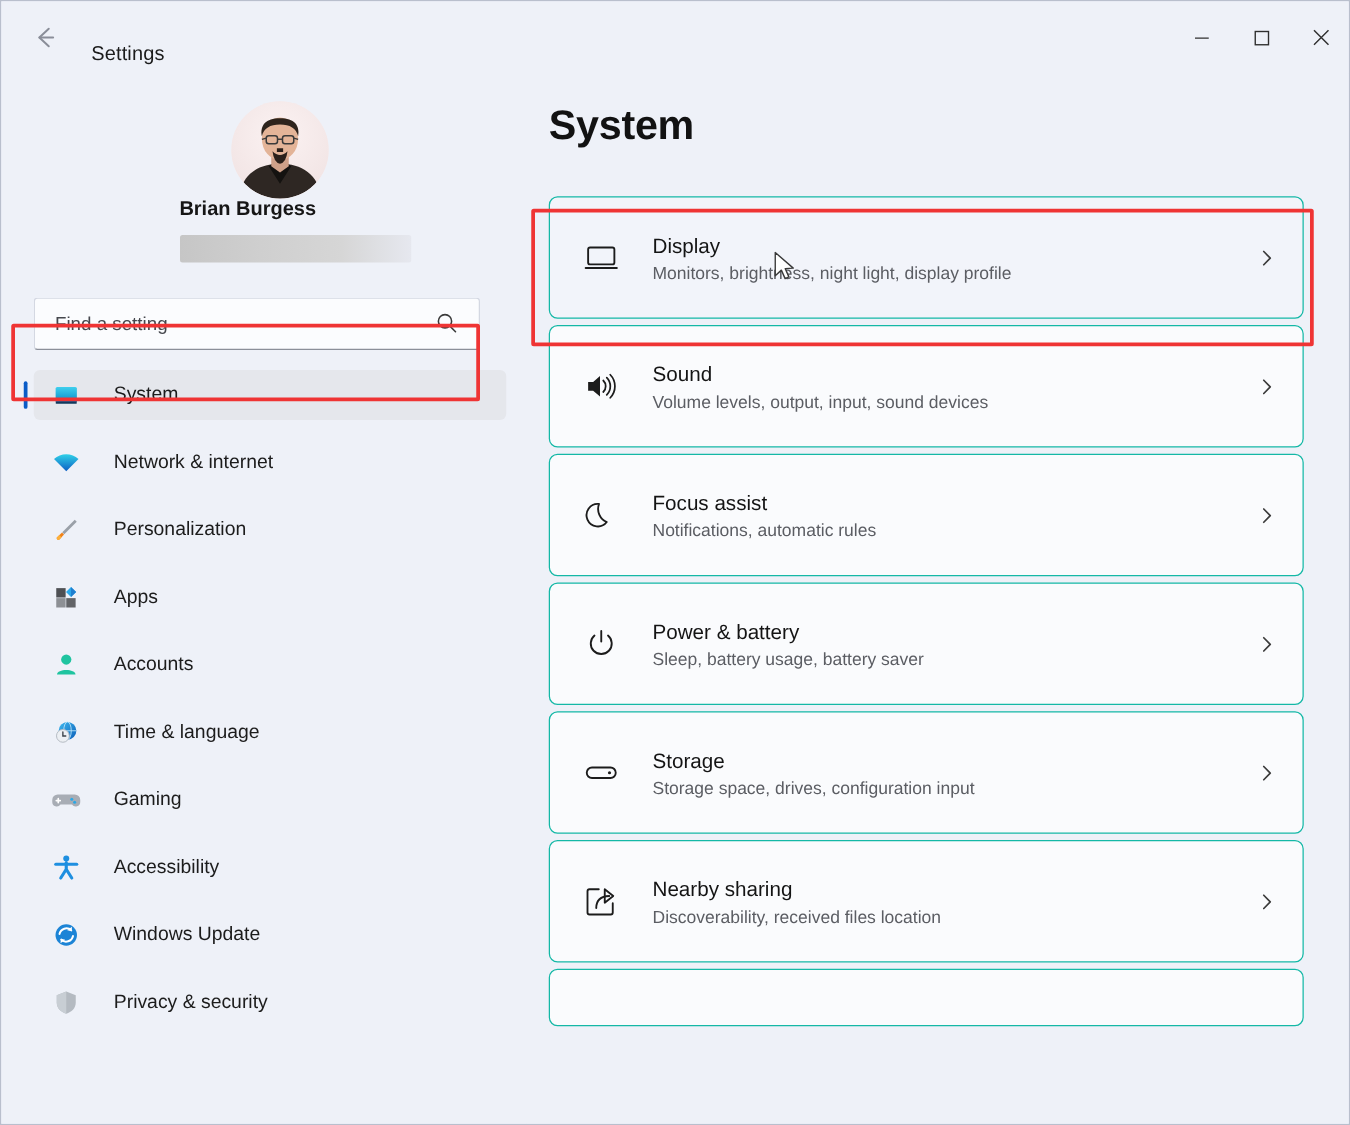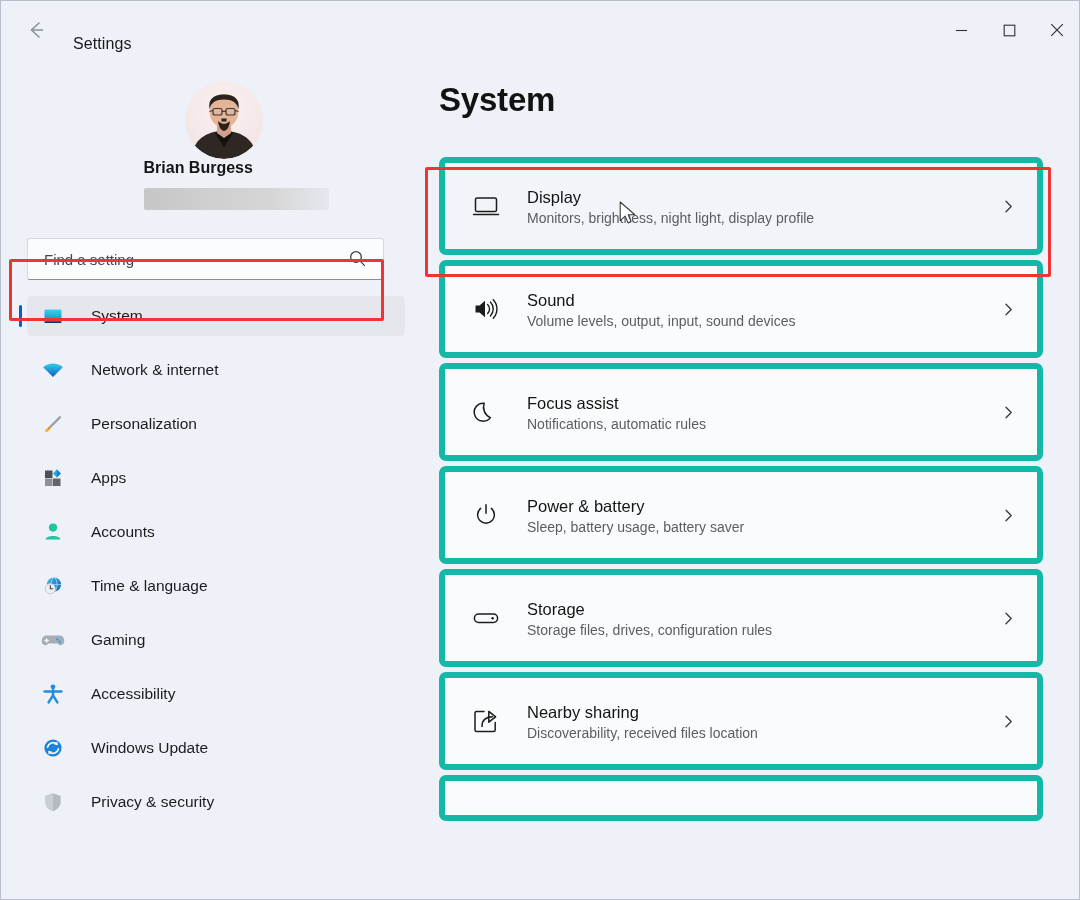--- a/index.html
+++ b/index.html
@@ -131,21 +131,21 @@
   .page-title {
     margin: 22px 0 0 18px;
     font-size: 33px; font-weight: bold; color: #121212;
     letter-spacing: -.2px;
   }
   .cards { margin: 38px 0 0 18px; width: 604px; }
   .card {
     display: flex; align-items: center;
     height: 98px;
     background: #fafbfd;
-    border: 6px solid #14b8a6;
+    border: 1px solid #14b8a6;
     border-radius: 7px;
     margin-bottom: 5px;
     padding: 0 16px 0 22px;
     cursor: pointer;
   }
   .card.highlight { background: #f2f4fa; }
   .card-ico {
     width: 38px; height: 38px; flex: none;
     display: flex; align-items: center; justify-content: center;
     color: #1c1c1c;
@@ -472,21 +472,21 @@
 
       <div class="card">
         <span class="card-ico">
           <svg width="30" height="30" viewBox="0 0 30 30">
             <rect x="3.4" y="11" width="23.2" height="8.4" rx="4.2" fill="none" stroke="#1c1c1c" stroke-width="1.5"></rect>
             <circle cx="21.6" cy="15.2" r="1.25" fill="#1c1c1c"></circle>
           </svg>
         </span>
         <div class="card-text">
           <div class="card-title">Storage</div>
-          <div class="card-sub">Storage files, drives, configuration rules</div>
+          <div class="card-sub">Storage space, drives, configuration input</div>
         </div>
         <span class="card-chev">
           <svg width="15" height="15" viewBox="0 0 15 15">
               <path d="M5 2.2 L10.2 7.5 L5 12.8" fill="none" stroke="#3b3b3b" stroke-width="1.35" stroke-linecap="round" stroke-linejoin="round"></path>
             </svg>
         </span>
       </div>
 
       <div class="card">
         <span class="card-ico">

